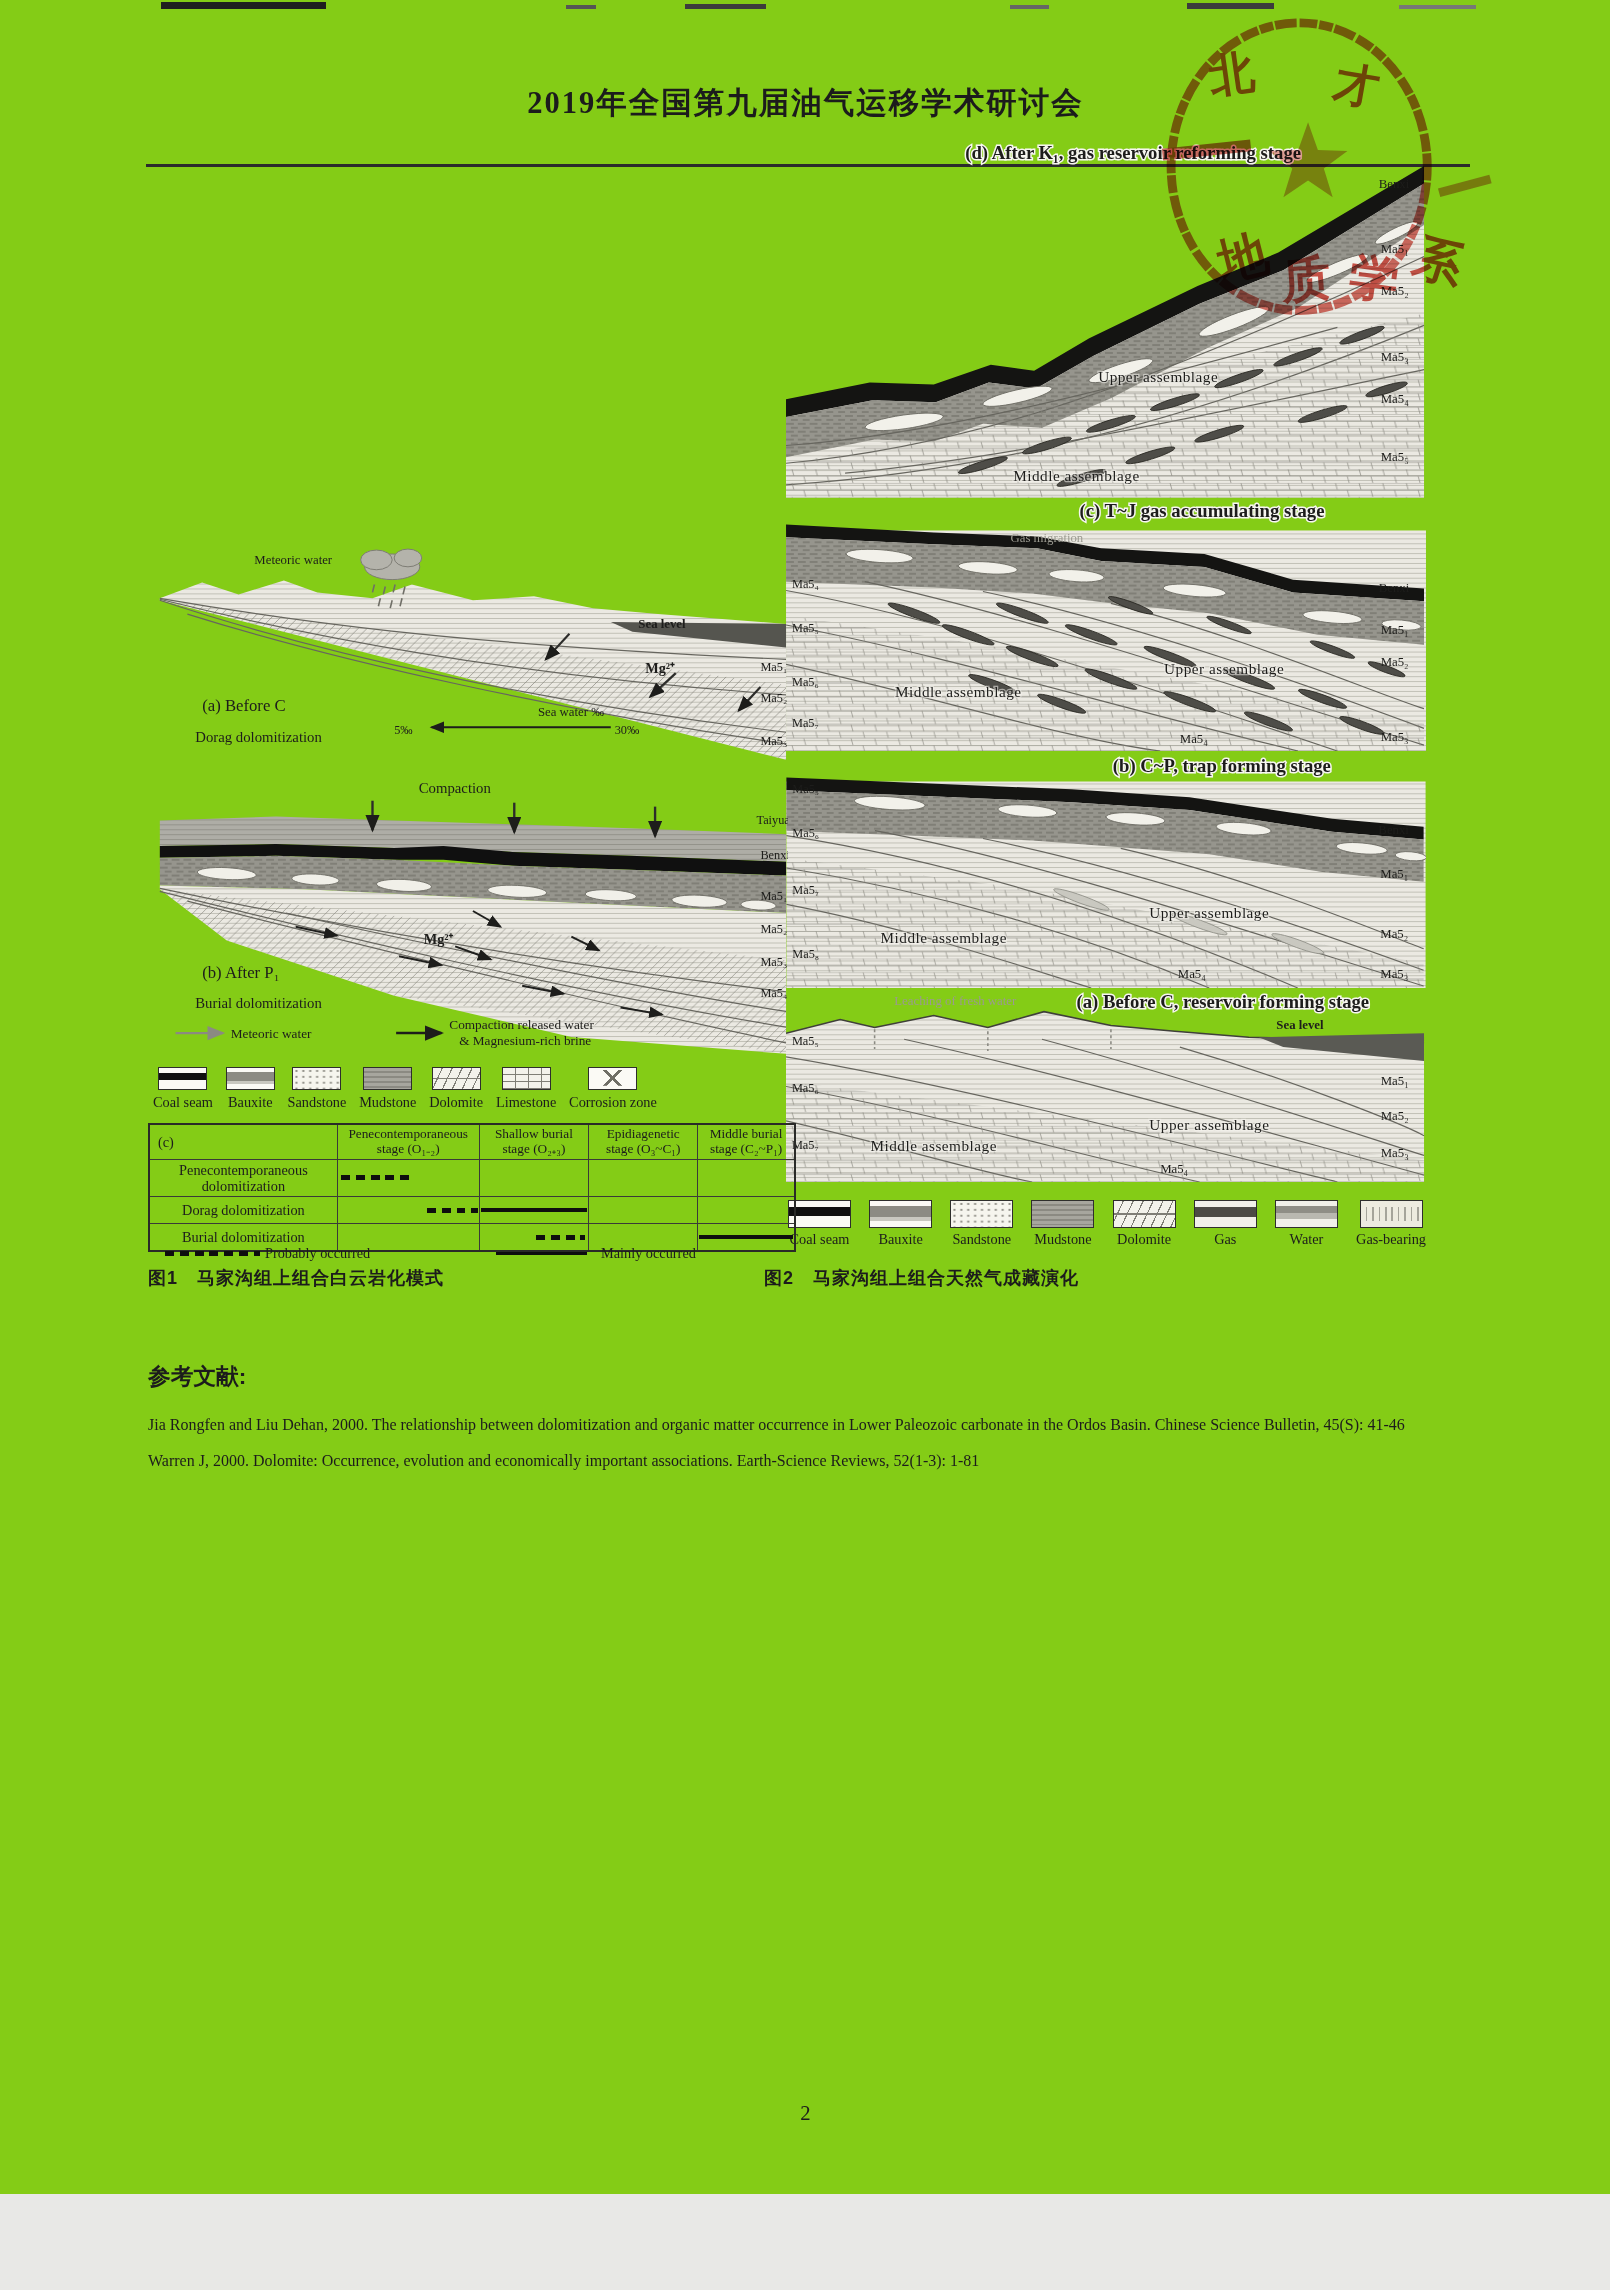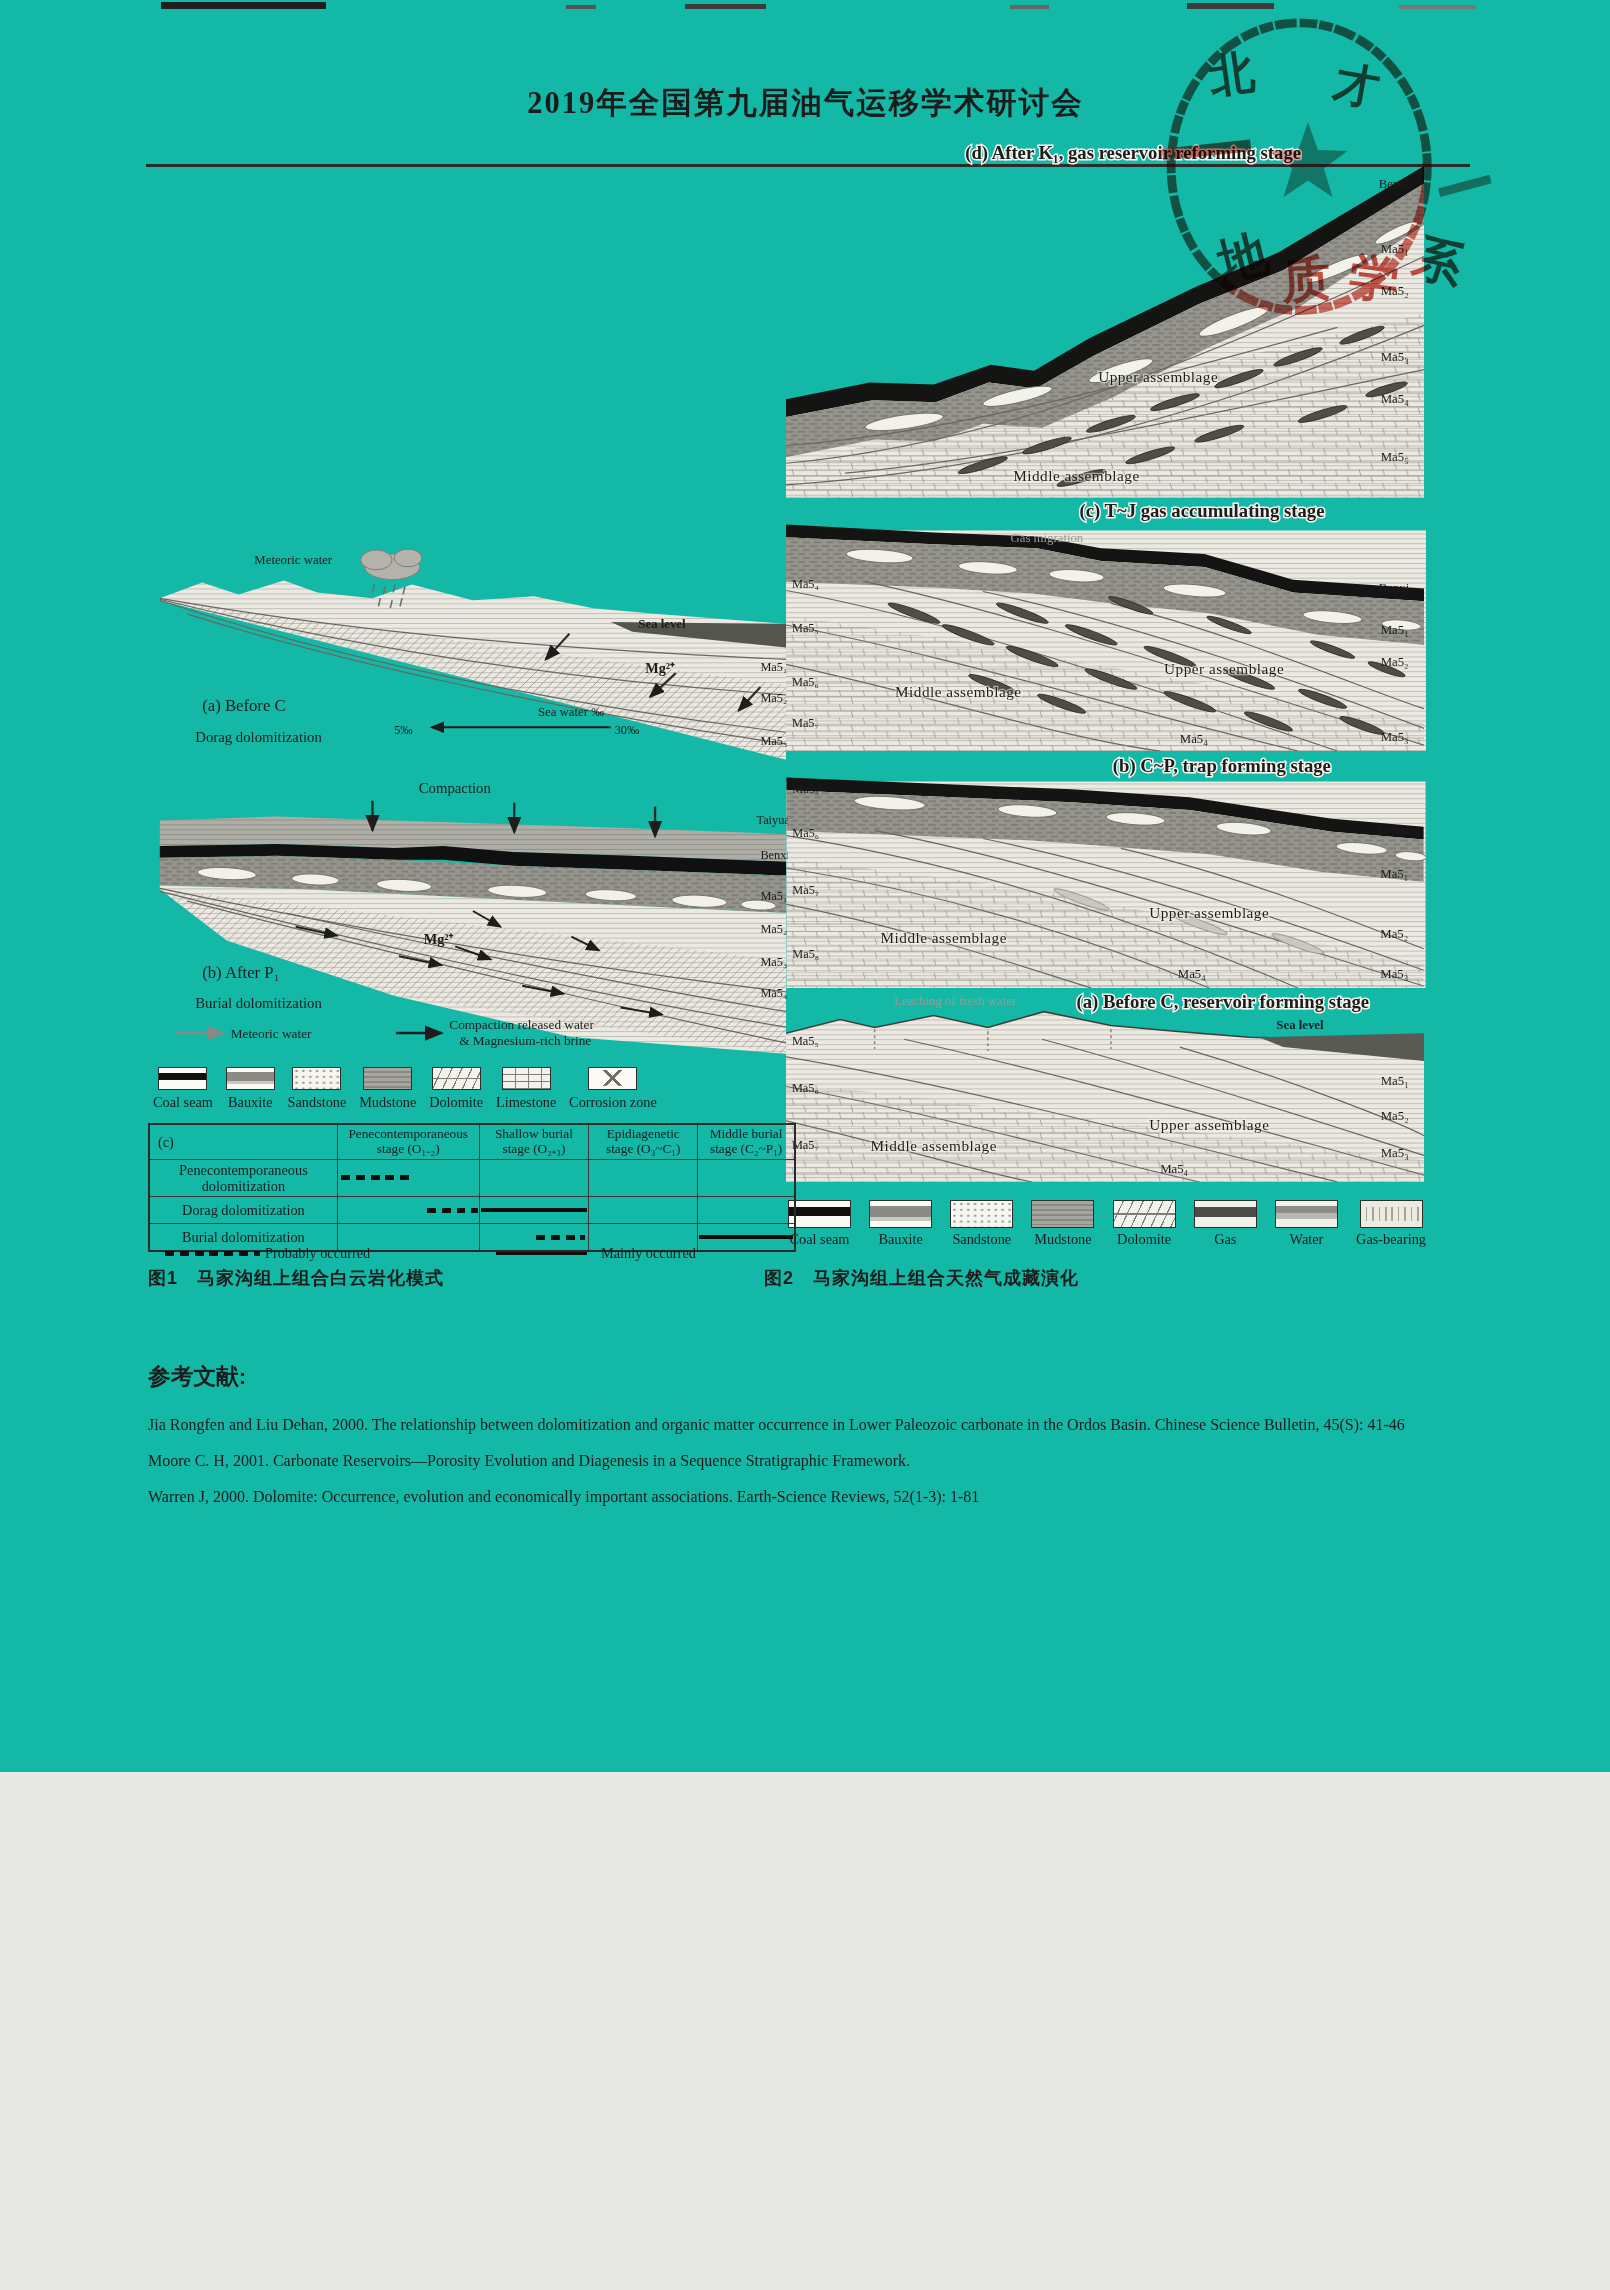--- a/index.html
+++ b/index.html
@@ -1,16 +1,16 @@
 <!DOCTYPE html>
 <html><head>
 <meta charset="utf-8">
 <style>
   html,body{margin:0;padding:0;background:#e8e8e6;}
-  .page{position:relative;width:1611px;height:1772px;background:#14b8a6;margin:0 auto;overflow:hidden;
+  .page{position:relative;width:1611px;height:2194px;background:#84cc16;margin:0 auto;overflow:hidden;
         font-family:"Liberation Serif",serif;color:#1c1c1c;}
   .abs{position:absolute;}
   
   .scanmark{position:absolute;background:#1f1f1f;}
   
   .header-title{position:absolute;left:0;top:83px;width:100%;text-align:center;
     font-size:30.5px;font-weight:bold;letter-spacing:2px;font-family:"Liberation Serif",serif;}
   .header-rule{position:absolute;left:146px;top:164px;width:1324px;height:2.5px;background:#2b2b2b;}
   
   svg text{font-family:"Liberation Serif",serif;fill:#1d1d1b;}
@@ -486,21 +486,20 @@
     <span class="bar-dash" style="width:95px;display:inline-block;"></span>
     <span style="margin-left:5px;">Probably occurred</span>
     <span class="bar-solid" style="width:91px;display:inline-block;margin-left:126px;"></span>
     <span style="margin-left:13.8px;">Mainly occurred</span>
   </div>
   <div class="fig-caption" style="left:148px;top:1266px;width:640px;">图1　马家沟组上组合白云岩化模式</div>
 
   <div class="refs">
     <p class="refs-heading">参考文献:</p>
     <p class="ref-item">Jia Rongfen and Liu Dehan, 2000. The relationship between dolomitization and organic matter occurrence in Lower Paleozoic carbonate in the Ordos Basin. Chinese Science Bulletin, 45(S): 41-46</p>
-    <p class="ref-item">Moore C. H, 2001. Carbonate Reservoirs—Porosity Evolution and Diagenesis in a Sequence Stratigraphic Framework.</p>
     <p class="ref-item">Warren J, 2000. Dolomite: Occurrence, evolution and economically important associations. Earth-Science Reviews, 52(1-3): 1-81</p>
   </div>
 
   <div class="page-num">2</div>
 
   <svg class="stamp" width="463" height="340" viewBox="0 0 470 345" opacity="0.85">
     <ellipse cx="189" cy="163" rx="130" ry="146" fill="none" stroke="#c8382c" stroke-width="9" stroke-dasharray="14 2 22 3 18 2" opacity="0.85"></ellipse>
     <path d="M198,118 L208,146 L238,147 L214,165 L223,194 L198,177 L173,194 L182,165 L158,147 L188,146 Z" fill="#c8382c" opacity="0.55"></path>
     <rect x="50" y="140" width="90" height="12" fill="#b5271c" opacity="0.8" transform="rotate(-6 95 146)"></rect>
     <rect x="330" y="178" width="54" height="9" fill="#c8382c" opacity="0.6" transform="rotate(-15 357 182)"></rect>

